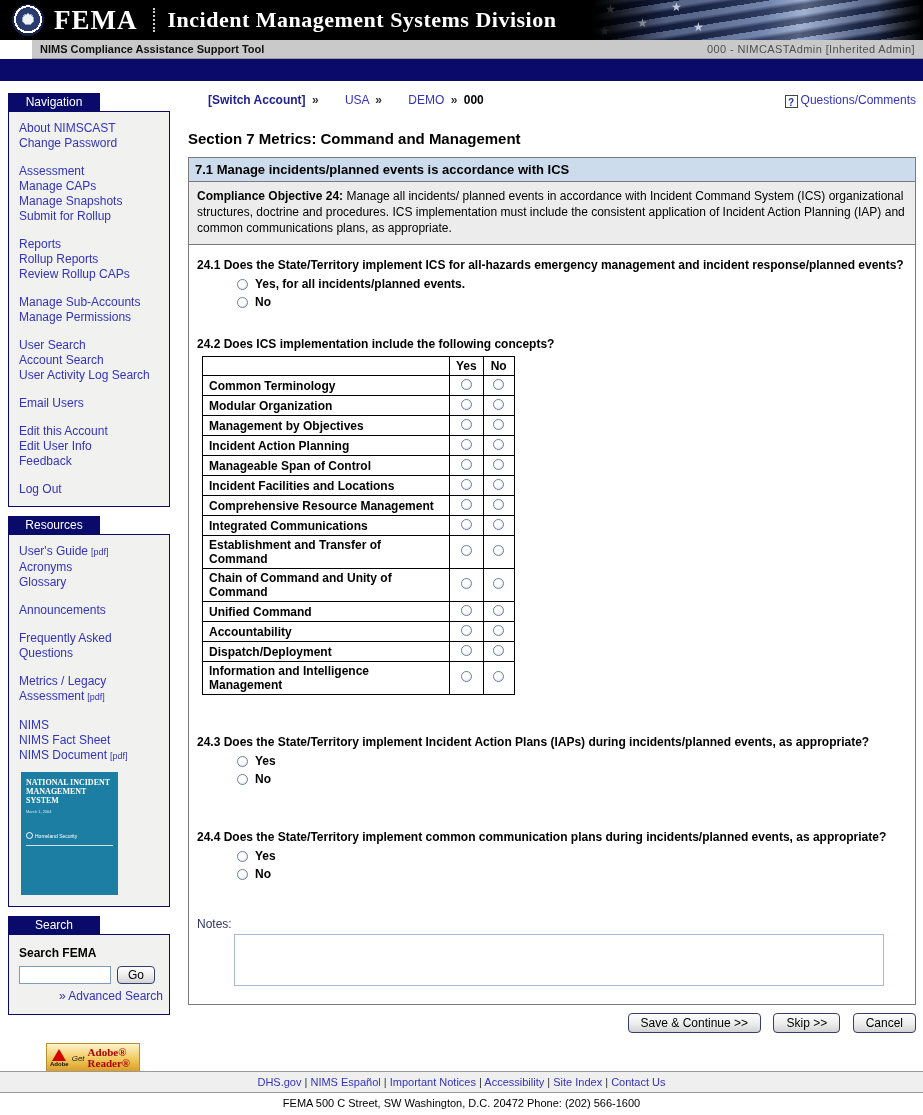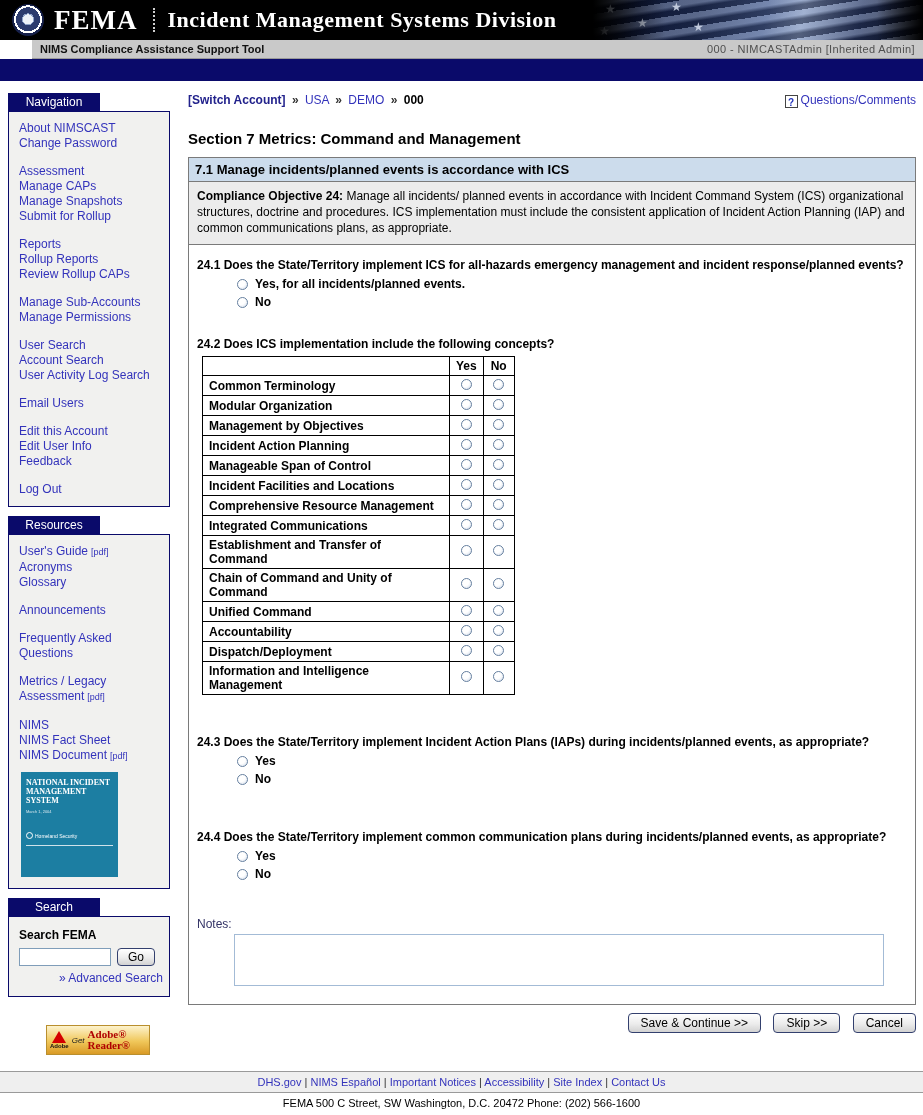--- a/index.html
+++ b/index.html
@@ -37,47 +37,47 @@
   .side-tab { width:92px; background:#0a0a6a; color:#fff; font-size:12px; text-align:center; padding:2px 0 3px; position:relative; z-index:2; margin-bottom:-1px; }
   .side-tab.mt { margin-top:9px; }
   .side-box { border:1px solid #0a0a6a; background:#f1f1ef; padding:9px 4px 9px 10px; font-size:12px; }
   .nav-row { line-height:15px; }
   .nav-row.gap { height:13px; }
   .nav-link { color:#3333bb; text-decoration:none; cursor:pointer; }
   .nav-link:empty { display:none; }
   .pdf-tag { font-size:9px; color:#3333bb; margin-left:3px; }
   .pdf-tag:empty { display:none; }
 
-  .nims-cover { width:97px; height:105px; background:#1c7ea2; margin:8px 0 2px 2px; padding:6px 5px; position:relative; cursor:pointer; }
+  .nims-cover { width:97px; height:123px; background:#1c7ea2; margin:8px 0 2px 2px; padding:6px 5px; position:relative; cursor:pointer; }
   .nc-title { font-family:"Liberation Serif", serif; color:#fff; font-weight:bold; font-size:8px; line-height:9px; }
   .nc-date { color:#d8e8ef; font-size:4px; margin-top:4px; }
   .nc-org { color:#fff; font-size:5px; margin-top:18px; display:flex; align-items:center; gap:2px; }
   .nc-org .nc-seal { width:7px; height:7px; border:1px solid #fff; border-radius:50%; display:inline-block; flex:0 0 7px; }
   .nc-line { border-top:1px solid #cfe2ea; margin-top:6px; }
 
   .search-box .search-label { font-weight:bold; font-size:12px; margin:2px 0 6px; color:#000; }
   .search-row { display:flex; align-items:center; gap:6px; }
   .search-input { width:92px; height:18px; border:1px solid #7f9db9; background:#fff; font-size:12px; padding:0 2px; }
   .adv-link { display:block; text-align:right; margin:5px 2px 2px 0; color:#3333bb; font-size:12px; text-decoration:none; cursor:pointer; }
 
   .btn { font-family:"Liberation Sans", sans-serif; font-size:12px; color:#000; padding:2px 12px;
     background:linear-gradient(180deg,#ffffff,#ececec 55%,#d2d2d2); border:1px solid #33406e; border-radius:4px; cursor:pointer; }
   .btn.go { padding:1px 10px; }
 
-  .adobe-badge { width:104px; height:30px; margin:28px 0 0 38px; display:flex; align-items:center; gap:3px;
+  .adobe-badge { width:94px; height:30px; margin:28px 0 0 38px; display:flex; align-items:center; gap:3px;
     background:linear-gradient(180deg,#fdf3cd,#f0c75a 55%,#d99a26); border:1px solid #b98f2e; padding:2px 3px; cursor:pointer; }
   .a-logo { display:flex; flex-direction:column; align-items:center; }
   .a-tri { width:0; height:0; border-left:7px solid transparent; border-right:7px solid transparent; border-bottom:12px solid #d40000; }
   .a-word { font-size:6px; font-weight:bold; color:#111; }
   .a-get { font-size:8px; font-style:italic; color:#222; }
   .a-reader { font-family:"Liberation Serif", serif; color:#b00000; font-weight:bold; font-size:11px; line-height:11px; }
 
   
   .crumb-row { display:flex; justify-content:space-between; align-items:flex-start; font-size:12px; }
-  .crumbs a { text-decoration:none; cursor:pointer; }
+  .crumbs a { text-decoration:none; cursor:pointer;margin-left:20px; }
   .crumb-switch { color:#22228c; font-weight:bold; }
   .crumb-link { color:#3333bb; }
   .crumb-sep { color:#333; font-weight:bold; margin:0 3px; }
   .crumb-current { font-weight:bold; color:#000; }
   .qc { font-size:12px; }
   .qc a { color:#3333bb; text-decoration:none; cursor:pointer; }
   .qicon { display:inline-block; width:13px; height:13px; border:1px solid #444; background:#fff; color:#2233bb; font-size:10px; font-weight:bold; text-align:center; line-height:13px; margin-right:3px; vertical-align:-2px; }
 
   h1.page-title { font-size:15px; color:#000; margin:22px 0 10px; }
 

